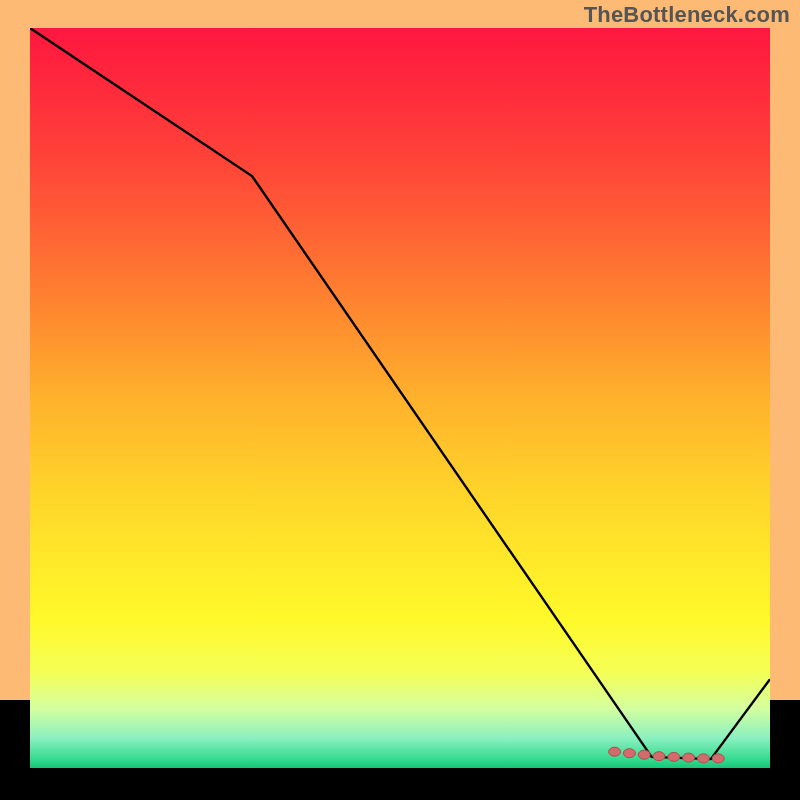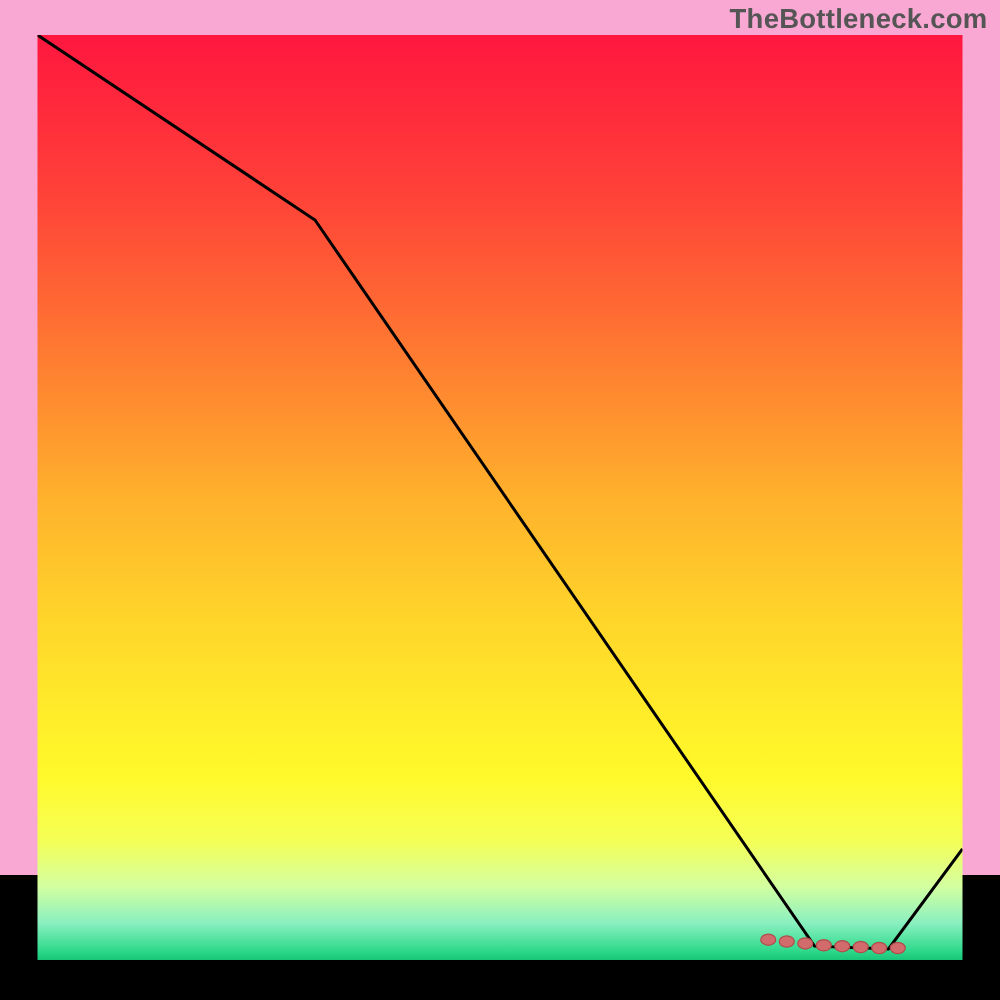--- a/index.html
+++ b/index.html
@@ -8,21 +8,21 @@
     width: 800px;
     height: 800px;
     background: #000;
     font-family: Arial, Helvetica, sans-serif;
     overflow: hidden;
   }
   .frame {
     position: relative;
     width: 800px;
     height: 700px;
-    background: #f9a8d4;
+    background: #fdba74;
   }
   .watermark {
     position: absolute;
     top: 2px;
     right: 10px;
     color: #555;
     font-size: 22px;
     font-weight: bold;
     letter-spacing: 0.2px;
     z-index: 20;

